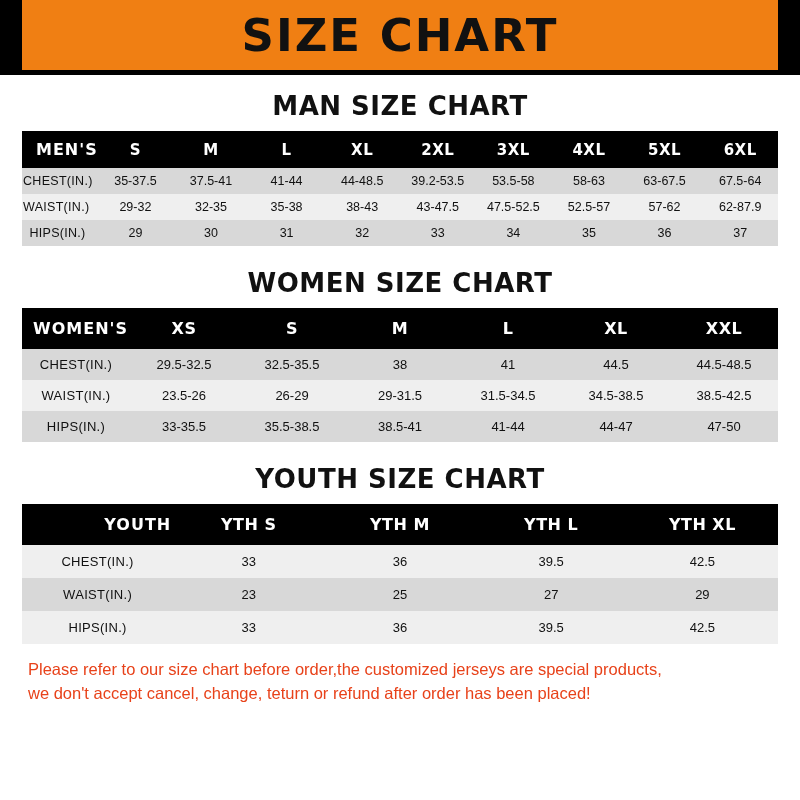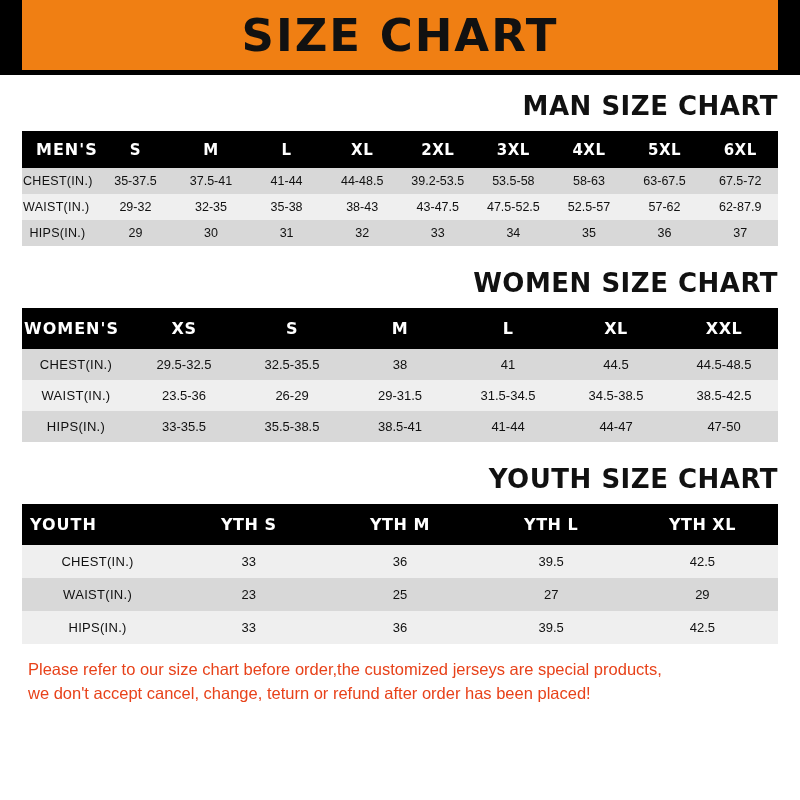--- a/index.html
+++ b/index.html
@@ -49,21 +49,21 @@
   }
   .header-underline {
     height: 5px;
     background: #000000;
   }
   .content {
     padding: 0 22px;
     box-sizing: border-box;
   }
   .section-title {
-    text-align: right;
+    text-align: center;
     font-family: "DejaVu Sans", sans-serif;
     font-weight: bold;
     font-size: 26px;
     color: #111111;
     letter-spacing: 0.5px;
   }
   .chart-wrap {
     margin: 0 auto;
   }
   table.size-table {
@@ -77,21 +77,21 @@
   }
   table.size-table tr.head-row th {
     font-family: "DejaVu Sans", sans-serif;
     font-weight: bold;
     font-size: 15px;
     padding: 9px 2px;
     text-align: center;
     letter-spacing: 0.5px;
   }
   table.size-table tr.head-row th.rowlabel {
-    text-align: left;
+    text-align: right;
     padding-left: 14px;
     font-size: 16px;
     letter-spacing: 1px;
   }
   table.size-table td {
     font-family: "Liberation Sans", sans-serif;
     font-size: 12.5px;
     color: #111111;
     text-align: center;
     padding: 6px 1px;
@@ -108,21 +108,21 @@
   }
   table.size-table tr.band-light td {
     background: #efefef;
   }
   
   .women table.size-table td { font-size: 13px; padding: 8px 1px; }
   .women table.size-table tr.head-row th { font-size: 16px; padding: 11px 2px; }
   .women table.size-table td.rowlabel,
   .youth table.size-table td.rowlabel { text-align: center; }
   .youth table.size-table td { font-size: 13px; padding: 9px 1px; }
-  .youth table.size-table tr.head-row th { font-size: 16px; padding: 11px 8px; }
+  .youth table.size-table tr.head-row th { font-size: 16px; padding: 11px 2px; }
   .notice {
     margin-top: 14px;
     color: #e8421a;
     font-family: "Liberation Sans", sans-serif;
     font-size: 16.5px;
     line-height: 1.45;
     padding: 0 6px;
   }
   .spacer-sm { height: 10px; }
   .spacer-md { height: 16px; }
@@ -165,21 +165,21 @@
           <tr class="band-dark">
             <td class="rowlabel">CHEST(IN.)</td>
             <td>35-37.5</td>
             <td>37.5-41</td>
             <td>41-44</td>
             <td>44-48.5</td>
             <td>39.2-53.5</td>
             <td>53.5-58</td>
             <td>58-63</td>
             <td>63-67.5</td>
-            <td>67.5-72</td>
+            <td>67.5-64</td>
           </tr>
           <tr class="band-light">
             <td class="rowlabel">WAIST(IN.)</td>
             <td>29-32</td>
             <td>32-35</td>
             <td>35-38</td>
             <td>38-43</td>
             <td>43-47.5</td>
             <td>47.5-52.5</td>
             <td>52.5-57</td>
@@ -224,21 +224,21 @@
             <td class="rowlabel">CHEST(IN.)</td>
             <td>29.5-32.5</td>
             <td>32.5-35.5</td>
             <td>38</td>
             <td>41</td>
             <td>44.5</td>
             <td>44.5-48.5</td>
           </tr>
           <tr class="band-light">
             <td class="rowlabel">WAIST(IN.)</td>
-            <td>23.5-36</td>
+            <td>23.5-26</td>
             <td>26-29</td>
             <td>29-31.5</td>
             <td>31.5-34.5</td>
             <td>34.5-38.5</td>
             <td>38.5-42.5</td>
           </tr>
           <tr class="band-dark">
             <td class="rowlabel">HIPS(IN.)</td>
             <td>33-35.5</td>
             <td>35.5-38.5</td>

